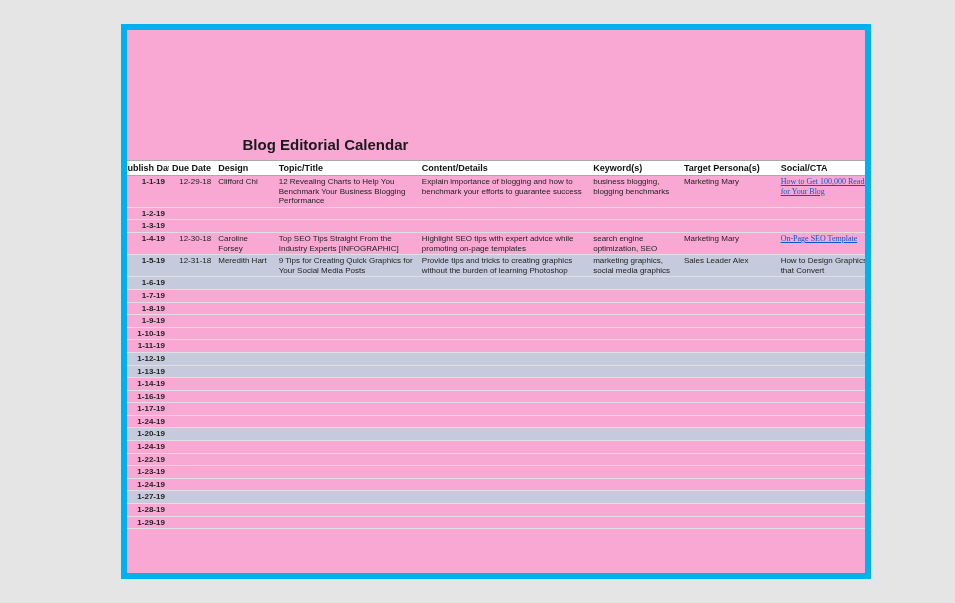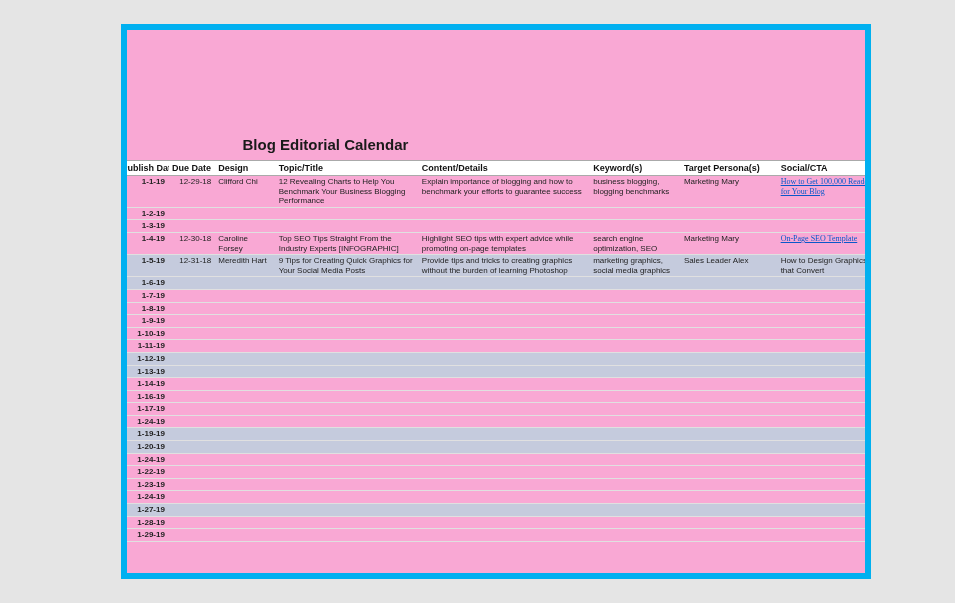--- a/index.html
+++ b/index.html
@@ -279,30 +279,20 @@
             <td class="date">1-24-19</td>
             <td class="due"></td>
             <td></td>
             <td></td>
             <td></td>
             <td></td>
             <td></td>
             <td></td>
           </tr>
           <tr class="weekend">
-            <td class="date">1-19-19</td>
-            <td class="due"></td>
-            <td></td>
-            <td></td>
-            <td></td>
-            <td></td>
-            <td></td>
-            <td></td>
-          </tr>
-          <tr class="weekend">
             <td class="date">1-20-19</td>
             <td class="due"></td>
             <td></td>
             <td></td>
             <td></td>
             <td></td>
             <td></td>
             <td></td>
           </tr>
           <tr>

